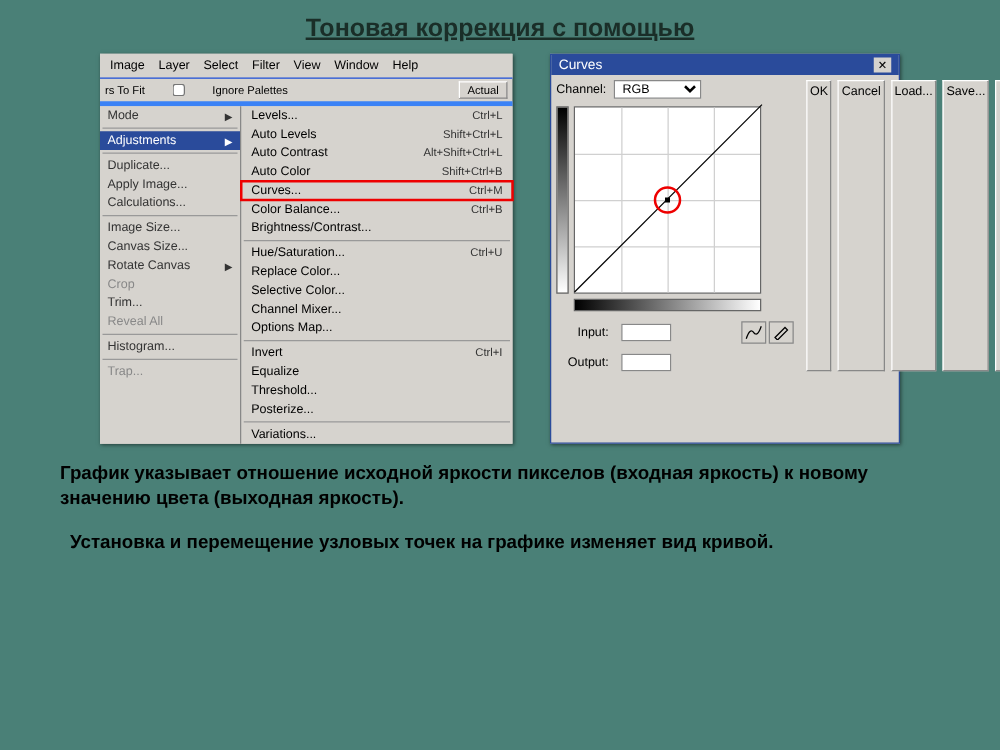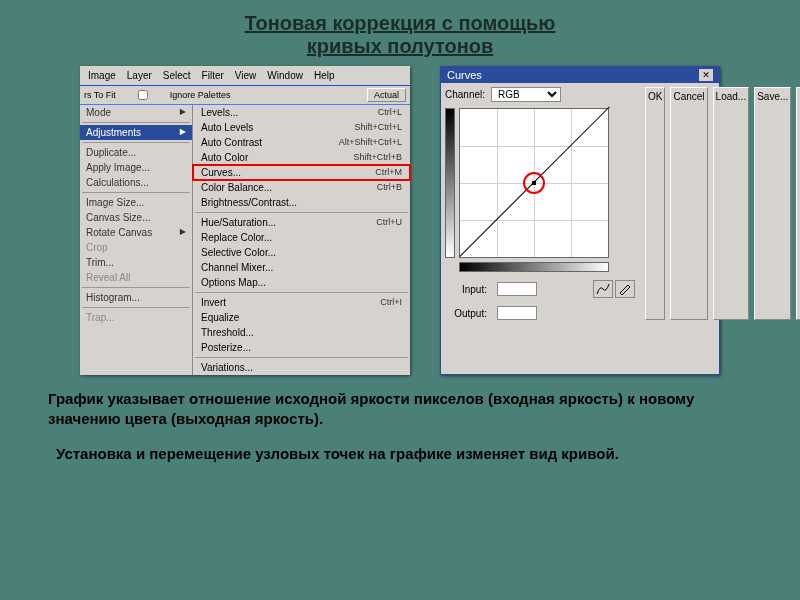--- a/index.html
+++ b/index.html
@@ -5,26 +5,26 @@
 *{box-sizing:border-box;margin:0;padding:0;font-family:Tahoma,Arial,sans-serif}
 body{background:#4a8077;width:800px;height:600px;position:relative;overflow:hidden}
 .title{text-align:center;color:#1a2e28;font-size:20px;font-weight:bold;text-decoration:underline;padding:12px 4px 8px}
 .title span{display:block}
 .panels{display:flex;gap:30px;justify-content:center;padding:0 40px}
 
 
 .menu-panel{background:#d6d3ce;width:330px;font-size:10px;color:#000;position:relative;box-shadow:1px 1px 3px rgba(0,0,0,.5)}
 .menubar{background:#d6d3ce;display:flex;gap:1px;padding:2px 3px;border-bottom:1px solid #1d4ed8}
 .menubar span{padding:2px 5px}
-.toolbar{display:flex;align-items:center;gap:22px;padding:2px 4px;border-bottom:1px solid #3b82f6;font-size:9px}
+.toolbar{display:flex;align-items:center;gap:22px;padding:2px 4px;border-bottom:4px solid #3b82f6;font-size:9px}
 .toolbar input{width:10px;height:10px}
 .menu-body{display:flex}
 .col-l{width:112px;background:#d6d3ce}
 .col-r{flex:1;background:#d6d3ce;border-left:1px solid #888}
-.mi{padding:2px 6px;display:flex;justify-content:space-between;align-items:flex-start;font-size:10px;color:#333;white-space:nowrap}
+.mi{padding:2px 6px;display:flex;justify-content:space-between;align-items:flex-end;font-size:10px;color:#333;white-space:nowrap}
 .mi .arr{font-size:8px;color:#333}
 .mi.disabled{color:#888}
 .mi.sel{background:#2a4b9b;color:#fff}
 .mi.sel .arr{color:#fff}
 .sep{height:1px;background:#999;margin:2px 2px}
 .mi-r{padding:2px 8px;display:flex;justify-content:space-between;font-size:10px;white-space:nowrap}
 .mi-r.hl{outline:2px solid #e00;outline-offset:-1px}
 .mi-r .sc{color:#333;font-size:9px;margin-left:14px}
 
 
@@ -61,21 +61,20 @@
 
 
 .caption{color:#000;font-size:15px;font-weight:bold;padding:14px 48px 0;line-height:1.35}
 .caption2{color:#000;font-size:15px;font-weight:bold;padding:14px 56px 0;line-height:1.35}
 </style>
 </head>
 <body>
 
 <div class="title">
   <span>Тоновая коррекция с помощью</span>
-  <span>кривых полутонов</span>
 </div>
 
 <div class="panels">
 
   <div class="menu-panel">
     <div class="menubar">
       <span>Image</span>
       <span>Layer</span>
       <span>Select</span>
       <span>Filter</span>

